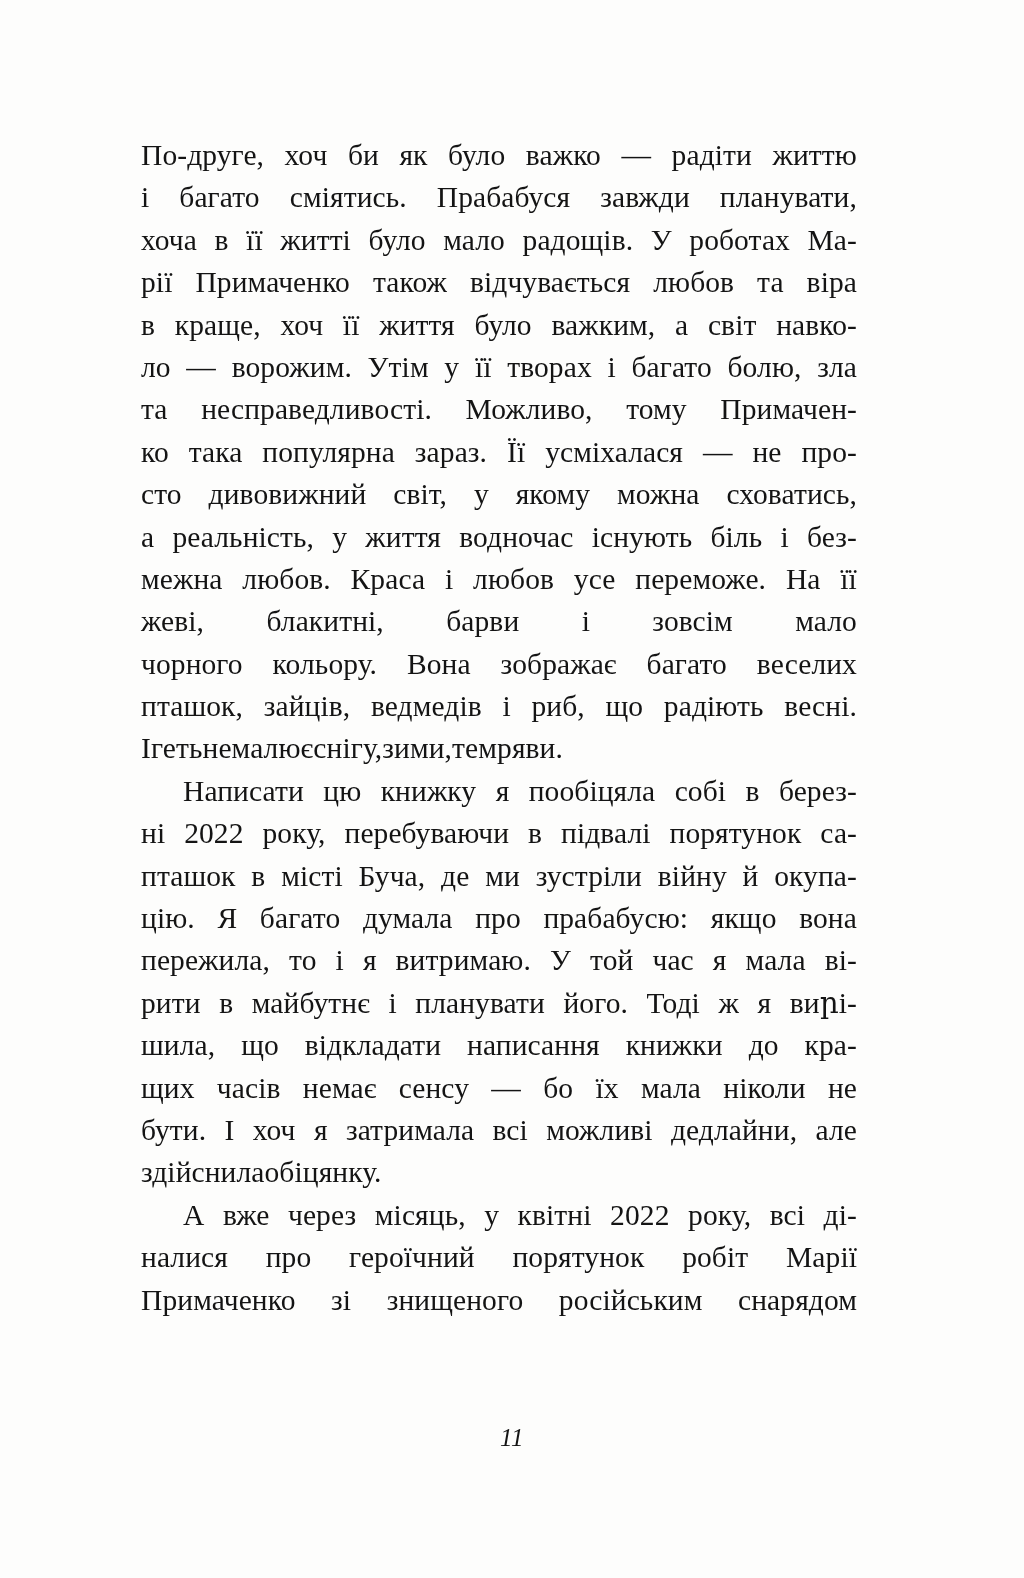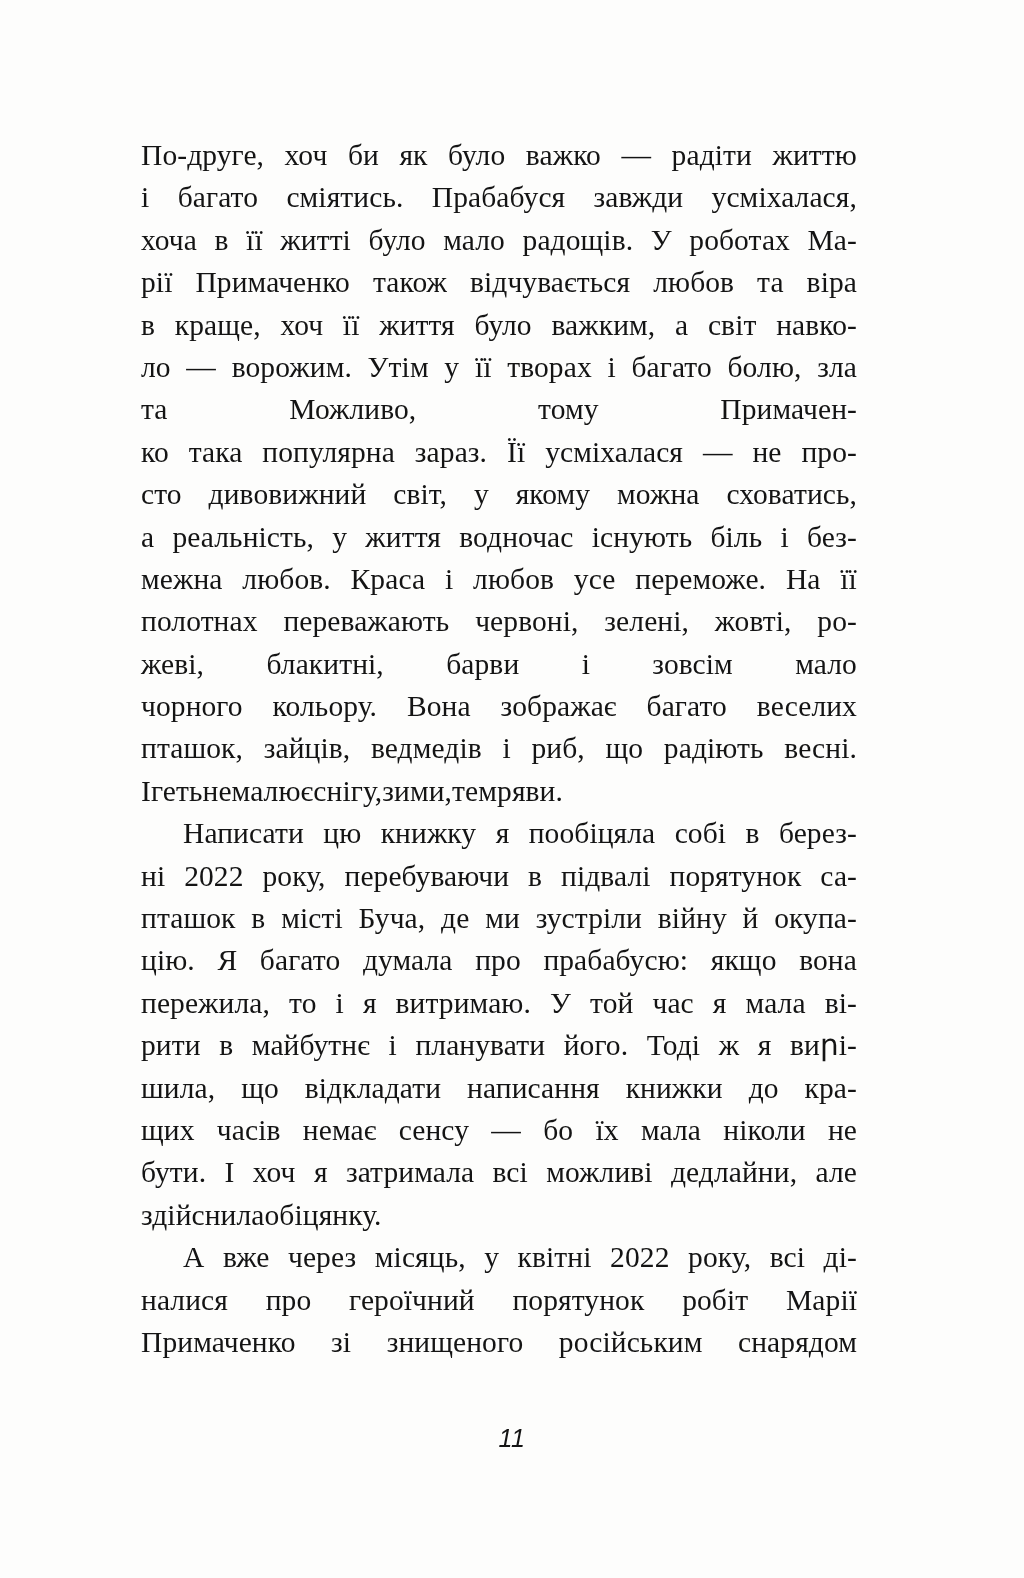--- a/index.html
+++ b/index.html
@@ -34,21 +34,20 @@
     font-family: "Liberation Serif", "DejaVu Serif", serif;
     font-size: 29.5px;
     color: #141414;
     white-space: pre;
     letter-spacing: 0.1px;
   }
 
   
   .line.justify {
     justify-content: space-between;
-    font-family: Liberation Serif, serif;
   }
 
   
   .line.flush {
     justify-content: flex-start;
   }
 
   
   .line.indent {
     padding-left: 42px;
@@ -59,45 +58,44 @@
     display: inline-block;
   }
 
   
   .folio {
     position: absolute;
     top: 1424px;
     left: 0;
     width: 1024px;
     text-align: center;
-    font-family: Liberation Sans, sans-serif;
+    font-family: Liberation Serif, serif;
     font-style: italic;
     font-size: 25px;
     color: #141414;
     letter-spacing: 0.5px;
   }
 </style>
 </head>
 <body>
 
 <div class="page">
 
   <div class="text-block">
       <div class="line justify"><span class="w">По-друге,</span><span class="w">хоч</span><span class="w">би</span><span class="w">як</span><span class="w">було</span><span class="w">важко</span><span class="w">—</span><span class="w">радіти</span><span class="w">життю</span></div>
-      <div class="line justify"><span class="w">і</span><span class="w">багато</span><span class="w">сміятись.</span><span class="w">Прабабуся</span><span class="w">завжди</span><span class="w">усміхалася,</span></div>
+      <div class="line justify"><span class="w">і</span><span class="w">багато</span><span class="w">сміятись.</span><span class="w">Прабабуся</span><span class="w">завжди</span><span class="w">планувати,</span></div>
       <div class="line justify"><span class="w">хоча</span><span class="w">в</span><span class="w">її</span><span class="w">житті</span><span class="w">було</span><span class="w">мало</span><span class="w">радощів.</span><span class="w">У</span><span class="w">роботах</span><span class="w">Ма-</span></div>
       <div class="line justify"><span class="w">рії</span><span class="w">Примаченко</span><span class="w">також</span><span class="w">відчувається</span><span class="w">любов</span><span class="w">та</span><span class="w">віра</span></div>
       <div class="line justify"><span class="w">в</span><span class="w">краще,</span><span class="w">хоч</span><span class="w">її</span><span class="w">життя</span><span class="w">було</span><span class="w">важким,</span><span class="w">а</span><span class="w">світ</span><span class="w">навко-</span></div>
       <div class="line justify"><span class="w">ло</span><span class="w">—</span><span class="w">ворожим.</span><span class="w">Утім</span><span class="w">у</span><span class="w">її</span><span class="w">творах</span><span class="w">і</span><span class="w">багато</span><span class="w">болю,</span><span class="w">зла</span></div>
-      <div class="line justify"><span class="w">та</span><span class="w">Можливо,</span><span class="w">тому</span><span class="w">Примачен-</span></div>
+      <div class="line justify"><span class="w">та</span><span class="w">несправедливості.</span><span class="w">Можливо,</span><span class="w">тому</span><span class="w">Примачен-</span></div>
       <div class="line justify"><span class="w">ко</span><span class="w">така</span><span class="w">популярна</span><span class="w">зараз.</span><span class="w">Її</span><span class="w">усміхалася</span><span class="w">—</span><span class="w">не</span><span class="w">про-</span></div>
       <div class="line justify"><span class="w">сто</span><span class="w">дивовижний</span><span class="w">світ,</span><span class="w">у</span><span class="w">якому</span><span class="w">можна</span><span class="w">сховатись,</span></div>
       <div class="line justify"><span class="w">а</span><span class="w">реальність,</span><span class="w">у</span><span class="w">життя</span><span class="w">водночас</span><span class="w">існують</span><span class="w">біль</span><span class="w">і</span><span class="w">без-</span></div>
       <div class="line justify"><span class="w">межна</span><span class="w">любов.</span><span class="w">Краса</span><span class="w">і</span><span class="w">любов</span><span class="w">усе</span><span class="w">переможе.</span><span class="w">На</span><span class="w">її</span></div>
-      <div class="line justify"><span class="w">полотнах</span><span class="w">переважають</span><span class="w">червоні,</span><span class="w">зелені,</span><span class="w">жовті,</span><span class="w">ро-</span></div>
       <div class="line justify"><span class="w">жеві,</span><span class="w">блакитні,</span><span class="w">барви</span><span class="w">і</span><span class="w">зовсім</span><span class="w">мало</span></div>
       <div class="line justify"><span class="w">чорного</span><span class="w">кольору.</span><span class="w">Вона</span><span class="w">зображає</span><span class="w">багато</span><span class="w">веселих</span></div>
       <div class="line justify"><span class="w">пташок,</span><span class="w">зайців,</span><span class="w">ведмедів</span><span class="w">і</span><span class="w">риб,</span><span class="w">що</span><span class="w">радіють</span><span class="w">весні.</span></div>
       <div class="line flush"><span class="w">І</span> <span class="w">геть</span> <span class="w">не</span> <span class="w">малює</span> <span class="w">снігу,</span> <span class="w">зими,</span> <span class="w">темряви.</span></div>
       <div class="line justify indent"><span class="w">Написати</span><span class="w">цю</span><span class="w">книжку</span><span class="w">я</span><span class="w">пообіцяла</span><span class="w">собі</span><span class="w">в</span><span class="w">берез-</span></div>
       <div class="line justify"><span class="w">ні</span><span class="w">2022</span><span class="w">року,</span><span class="w">перебуваючи</span><span class="w">в</span><span class="w">підвалі</span><span class="w">порятунок</span><span class="w">са-</span></div>
       <div class="line justify"><span class="w">пташок</span><span class="w">в</span><span class="w">місті</span><span class="w">Буча,</span><span class="w">де</span><span class="w">ми</span><span class="w">зустріли</span><span class="w">війну</span><span class="w">й</span><span class="w">окупа-</span></div>
       <div class="line justify"><span class="w">цію.</span><span class="w">Я</span><span class="w">багато</span><span class="w">думала</span><span class="w">про</span><span class="w">прабабусю:</span><span class="w">якщо</span><span class="w">вона</span></div>
       <div class="line justify"><span class="w">пережила,</span><span class="w">то</span><span class="w">і</span><span class="w">я</span><span class="w">витримаю.</span><span class="w">У</span><span class="w">той</span><span class="w">час</span><span class="w">я</span><span class="w">мала</span><span class="w">ві-</span></div>
       <div class="line justify"><span class="w">рити</span><span class="w">в</span><span class="w">майбутнє</span><span class="w">і</span><span class="w">планувати</span><span class="w">його.</span><span class="w">Тоді</span><span class="w">ж</span><span class="w">я</span><span class="w">виրі-</span></div>

